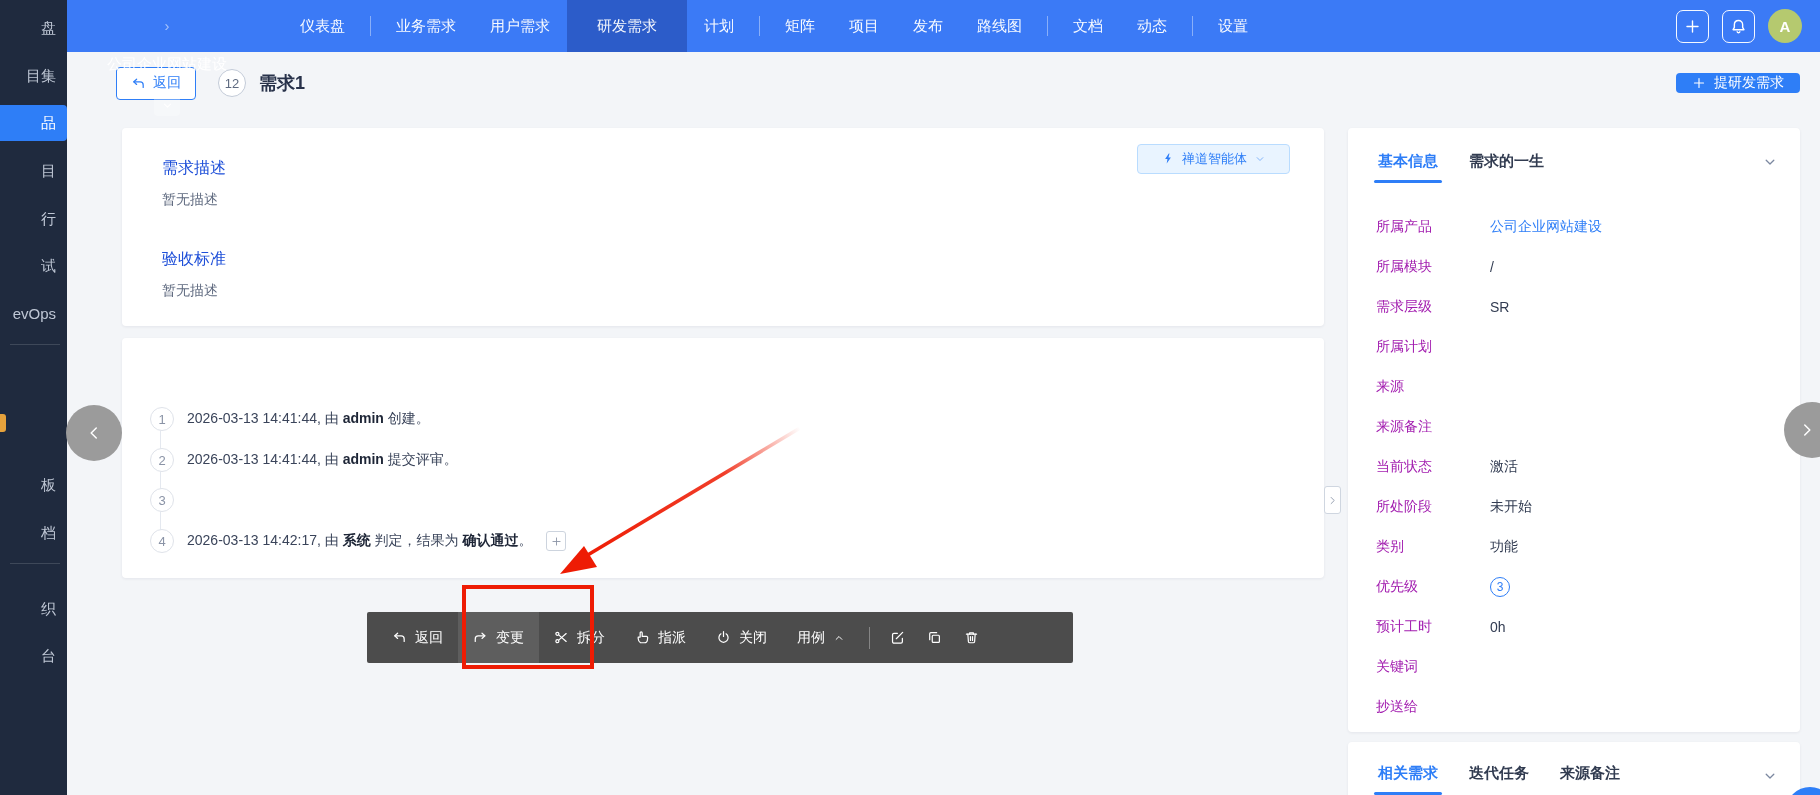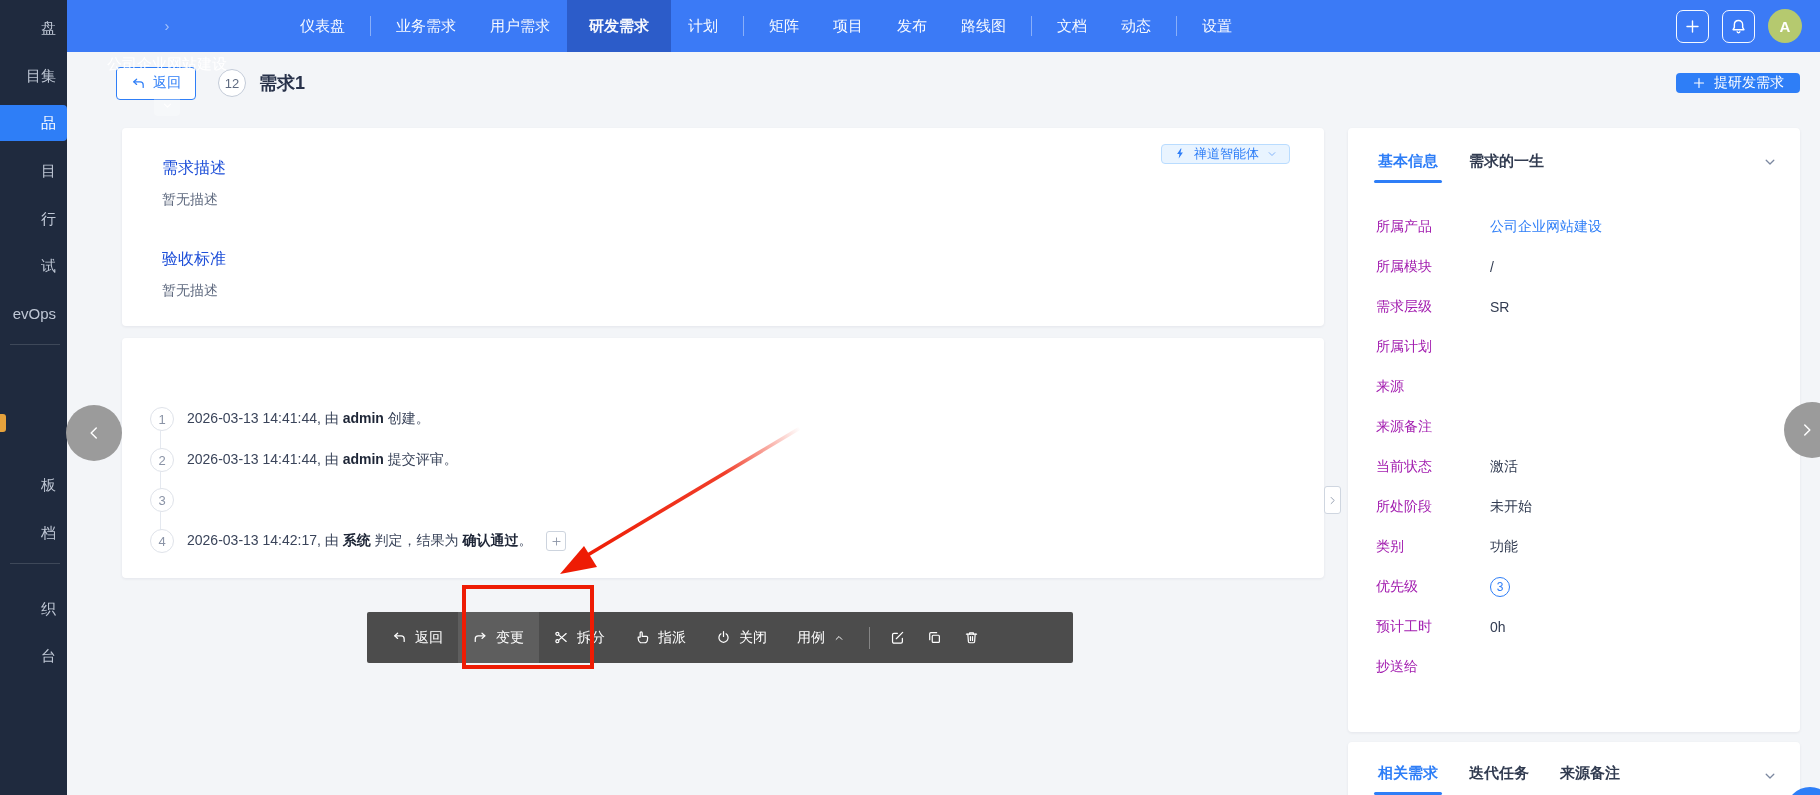--- a/index.html
+++ b/index.html
@@ -21,21 +21,21 @@
 
   
   .navbar{position:absolute;left:67px;right:0;top:0;height:52px;background:var(--navbar,#3b7af6);
           display:flex;align-items:center;color:#fff;z-index:20;}
   .breadcrumb{display:flex;align-items:center;gap:21px;margin-left:40px;font-size:15px;cursor:pointer;white-space:nowrap;flex-direction:column;}
   .crumb-sep{color:#a7c4fb;}
   .crumb-chip{width:26px;height:21px;border-radius:4px;background:rgba(255,255,255,.30);
               display:flex;align-items:center;justify-content:center;}
   .nav-menu{display:flex;align-items:center;height:52px;margin-left:56px;font-size:15px;}
   .nav-item{height:52px;line-height:52px;padding:0 17px;color:rgba(255,255,255,.96);cursor:pointer;white-space:nowrap;}
-  .nav-item.active{background:var(--navbar-active,#2c5cc9);font-weight:700;padding:0 22px;}
+  .nav-item.active{background:var(--navbar-active,#2c5cc9);font-weight:400;padding:0 30px;}
   .nav-divider{width:1px;height:20px;background:rgba(255,255,255,.40);margin:0 8px;}
   .nav-actions{margin-left:auto;margin-right:18px;display:flex;align-items:center;gap:13px;}
   .nav-icon-btn{width:33px;height:33px;border:1.5px solid rgba(255,255,255,.95);border-radius:7px;
                 background:transparent;color:#fff;display:flex;align-items:center;justify-content:center;cursor:pointer;}
   .avatar{width:34px;height:34px;border-radius:50%;background:var(--avatar-bg,#b5c96f);color:#fff;
           display:flex;align-items:center;justify-content:center;font-size:15px;font-weight:700;cursor:pointer;}
 
   
   .page-header{position:absolute;left:67px;right:0;top:52px;height:62px;display:flex;align-items:center;}
   .back-btn{margin-left:49px;height:33px;padding:0 14px;background:#fff;border:1px solid var(--accent,#2e7ef7);
@@ -45,21 +45,21 @@
   .page-title{margin:0 0 0 13px;font-size:18px;font-weight:700;color:#28324a;}
   .create-btn{margin-left:auto;margin-right:20px;height:20px;padding:0 16px;background:var(--accent,#2e7ef7);
               border:none;border-radius:4px;color:#fff;font-size:14px;display:flex;align-items:center;gap:8px;cursor:pointer;}
 
   
   .card{position:absolute;background:#fff;border-radius:4px;box-shadow:0 1px 3px rgba(25,35,70,.07);}
   .desc-card{left:122px;top:128px;width:1202px;height:198px;padding:30px 40px 26px;box-sizing:border-box;}
   .desc-card h2{margin:0;font-size:16px;font-weight:400;color:#1d4ed8;}
   .desc-card h2.second{margin-top:40px;}
   .desc-card p{margin:12px 0 0;font-size:14px;color:#606b80;}
-  .ai-chip{position:absolute;right:34px;top:16px;height:20px;padding:0 11px;background:#e9f4ff;
+  .ai-chip{position:absolute;right:34px;top:16px;height:30px;padding:0 23px;background:#e9f4ff;
            border:1px solid #b9dcff;border-radius:4px;color:var(--accent,#2e7ef7);font-size:13px;
            display:flex;align-items:center;gap:7px;cursor:pointer;}
   .ai-chip .chev{color:#7fb2f9;}
 
   .history-card{left:122px;top:338px;width:1202px;height:240px;padding:24px 40px;box-sizing:border-box;}
   .history-head{display:flex;align-items:center;gap:9px;}
   .history-head h2{margin:0;font-size:16px;font-weight:700;color:#232c3d;}
   .mini-btn{width:24px;height:24px;border:1px solid #d9dee6;border-radius:4px;background:#fff;color:#8f99ab;
             display:flex;align-items:center;justify-content:center;cursor:pointer;}
   .mini-btn:first-of-type{margin-left:8px;}
@@ -403,20 +403,24 @@
         </div>
         <div class="f-row">
           <span class="f-label">优先级</span>
           <span class="f-value pri-badge">3</span>
         </div>
         <div class="f-row">
           <span class="f-label">预计工时</span>
           <span class="f-value">0h</span>
         </div>
         <div class="f-row">
+          <span class="f-label">关键词</span>
+          <span class="f-value"></span>
+        </div>
+        <div class="f-row">
           <span class="f-label">抄送给</span>
           <span class="f-value"></span>
         </div>
       </div>
   </aside>
 
   <aside class="card related-card">
     <div class="panel-tabs" id="related-tabs">
         <button class="tab active">相关需求</button>
         <button class="tab">迭代任务</button>

